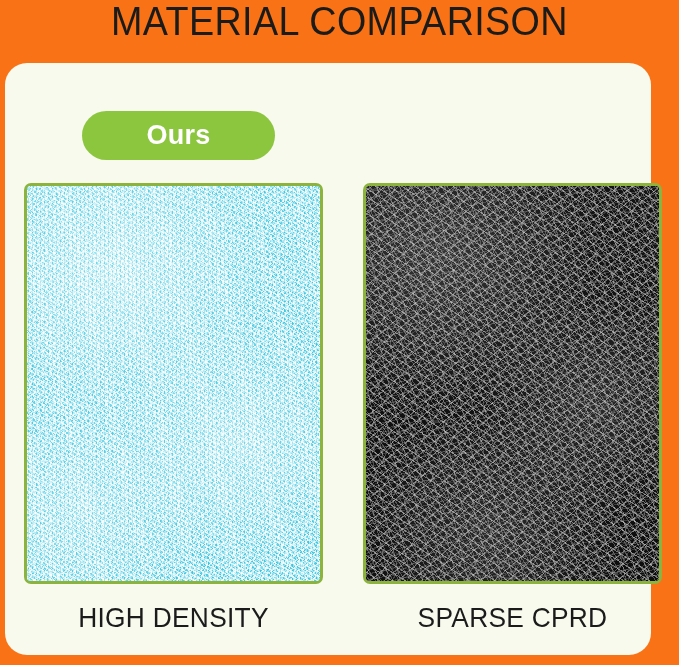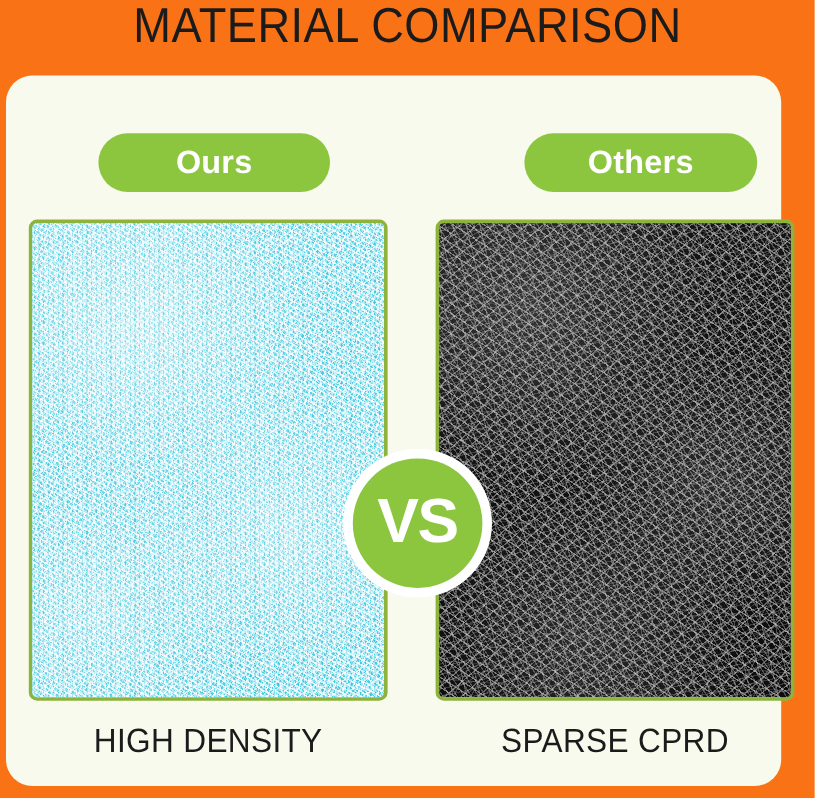--- a/index.html
+++ b/index.html
@@ -230,32 +230,28 @@
 <body>
 
 <div id="root">
 
   <div class="title">MATERIAL COMPARISON</div>
 
   <div class="card">
 
     <div class="badge badge-ours">Ours</div>
 
-    <div class="badge badge-others">Others</div>
 
     <div class="panel panel-left">
       <div class="tex tex-cyan"></div>
     </div>
 
     <div class="panel panel-right">
       <div class="tex tex-dark"></div>
     </div>
 
-    <div class="vs-wrap">
-      <div class="vs-disc">VS</div>
-    </div>
 
     <div class="caption caption-left">HIGH DENSITY</div>
 
     <div class="caption caption-right">SPARSE CPRD</div>
 
   </div>
 </div>
 
 </body></html>

